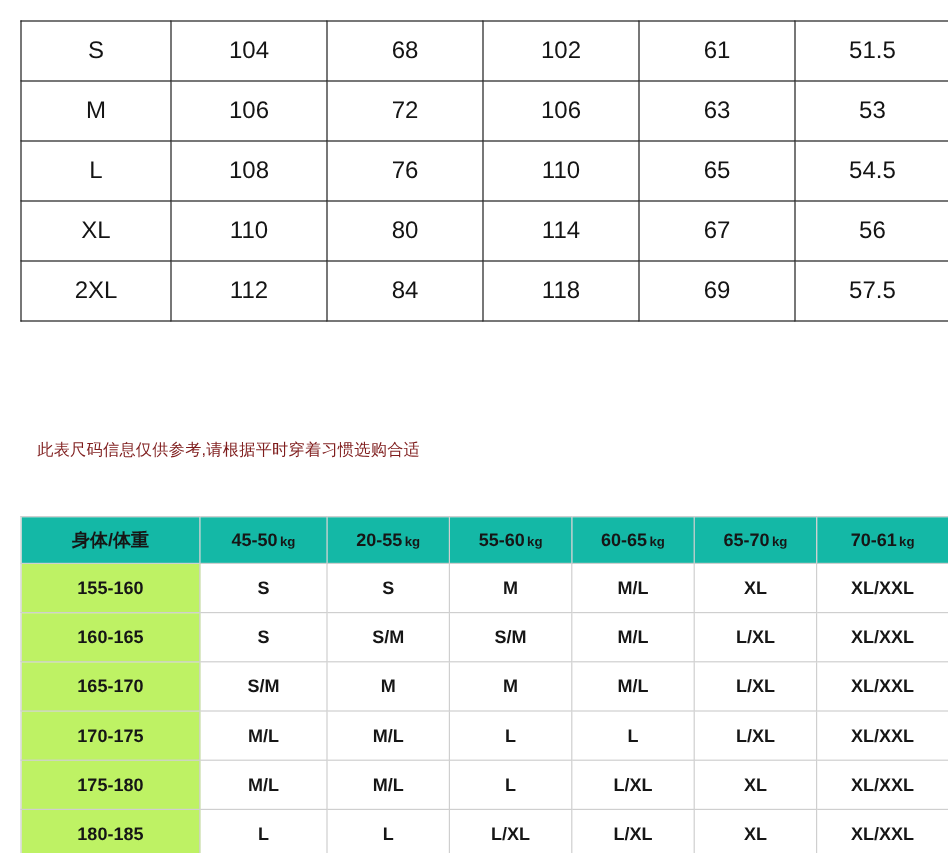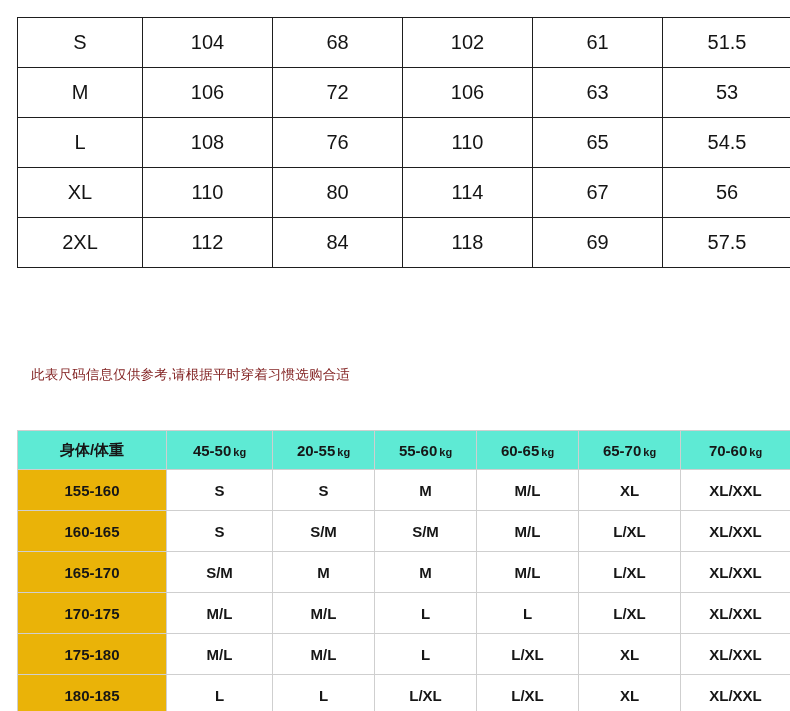--- a/index.html
+++ b/index.html
@@ -83,26 +83,26 @@
   .rec-table td {
     border: 1px solid #cfcfcf;
     text-align: center;
     vertical-align: middle;
     height: 38px;
     font-size: 15px;
     font-weight: bold;
     color: #161616;
   }
   .rec-table tr.rhead td {
-    background: #5eead4;
+    background: #14b8a6;
     height: 36px;
     font-size: 15px;
   }
   .rec-table tr td.rowhead {
-    background: #eab308;
+    background: #bef264;
     font-size: 15px;
     font-weight: bold;
   }
   .rec-table td.k0 { width: 146px; }
   .rec-table td.k1 { width: 103px; }
   .rec-table td.k2 { width: 99px; }
   .rec-table td.k3 { width: 99px; }
   .rec-table td.k4 { width: 99px; }
   .rec-table td.k5 { width: 99px; }
   .rec-table td.k6 { width: 107px; }
@@ -168,21 +168,21 @@
 
   <table class="rec-table">
     <tbody>
       <tr class="rhead">
         <td class="k0">身体/体重</td>
         <td class="k1"><span>45-50</span><span class="unit">kg</span></td>
         <td class="k2"><span>20-55</span><span class="unit">kg</span></td>
         <td class="k3"><span>55-60</span><span class="unit">kg</span></td>
         <td class="k4"><span>60-65</span><span class="unit">kg</span></td>
         <td class="k5"><span>65-70</span><span class="unit">kg</span></td>
-        <td class="k6"><span>70-60</span><span class="unit">kg</span></td>
+        <td class="k6"><span>70-61</span><span class="unit">kg</span></td>
       </tr>
 
       <tr>
         <td class="k0 rowhead">155-160</td>
         <td class="k1">S</td>
         <td class="k2">S</td>
         <td class="k3">M</td>
         <td class="k4">M/L</td>
         <td class="k5">XL</td>
         <td class="k6">XL/XXL</td>

